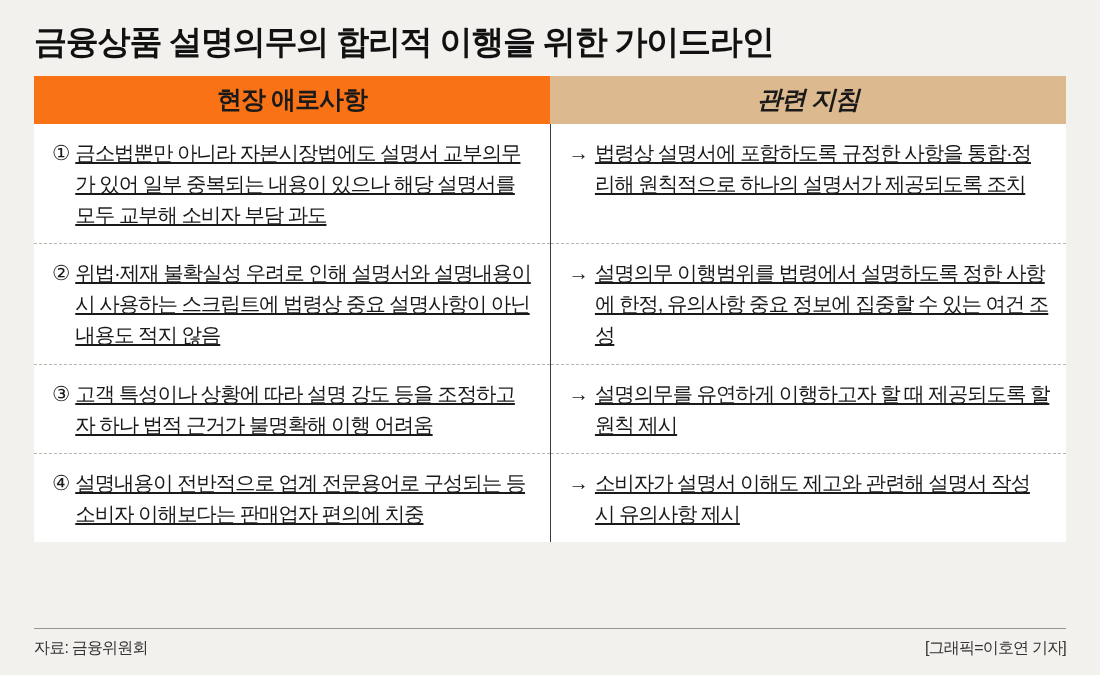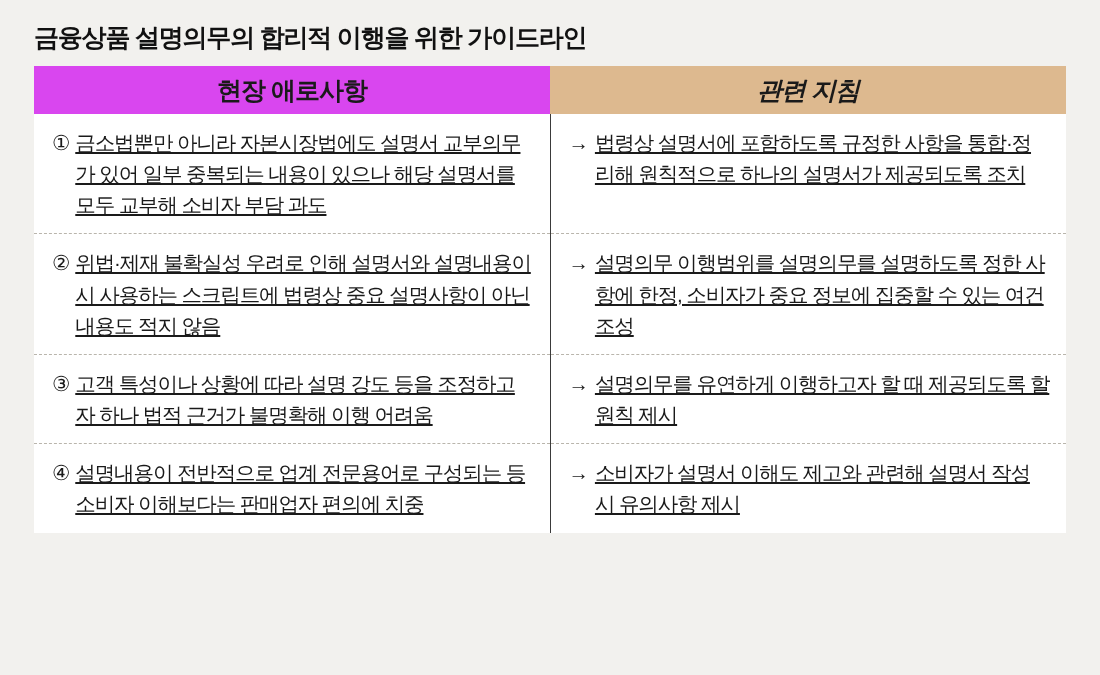--- a/index.html
+++ b/index.html
@@ -15,21 +15,21 @@
     overflow: hidden;
   }
   .page {
     position: relative;
     width: 1100px;
     height: 675px;
     box-sizing: border-box;
     padding: 22px 34px 0 34px;
   }
   .title {
-    font-size: 25px;
+    font-size: 33px;
     font-weight: bold;
     letter-spacing: -1.2px;
     color: #111111;
     line-height: 1.2;
     padding-bottom: 14px;
   }
   .table {
     width: 1032px;
     border-collapse: collapse;
     table-layout: fixed;
@@ -42,21 +42,21 @@
     height: 48px;
     font-size: 25px;
     font-weight: bold;
     letter-spacing: -1px;
     text-align: center;
     vertical-align: middle;
     color: #1a1a1a;
     padding: 0;
   }
   th.head-left {
-    background: #d946ef;
+    background: #f97316;
   }
   th.head-right {
     background: #ddb98f;
     font-style: italic;
   }
   td {
     vertical-align: top;
     padding: 13px 16px 13px 18px;
     font-size: 20.5px;
     letter-spacing: -1.1px;
@@ -143,21 +143,21 @@
       <tr class="row">
         <td class="cell-left">
           <div class="item">
             <span class="marker">②</span>
             <span class="text">위법·제재 불확실성 우려로 인해 설명서와 설명내용이 시 사용하는 스크립트에 법령상 중요 설명사항이 아닌 내용도 적지 않음</span>
           </div>
         </td>
         <td class="cell-right">
           <div class="item">
             <span class="marker arrow">→</span>
-            <span class="text">설명의무 이행범위를 설명의무를 설명하도록 정한 사항에 한정, 소비자가 중요 정보에 집중할 수 있는 여건 조성</span>
+            <span class="text">설명의무 이행범위를 법령에서 설명하도록 정한 사항에 한정, 유의사항 중요 정보에 집중할 수 있는 여건 조성</span>
           </div>
         </td>
       </tr>
       <tr class="row">
         <td class="cell-left">
           <div class="item">
             <span class="marker">③</span>
             <span class="text">고객 특성이나 상황에 따라 설명 강도 등을 조정하고자 하나 법적 근거가 불명확해 이행 어려움</span>
           </div>
         </td>
@@ -178,14 +178,18 @@
         <td class="cell-right">
           <div class="item">
             <span class="marker arrow">→</span>
             <span class="text">소비자가 설명서 이해도 제고와 관련해 설명서 작성 시 유의사항 제시</span>
           </div>
         </td>
       </tr>
     </tbody>
   </table>
 
+  <div class="footer">
+    <span class="source">자료: 금융위원회</span>
+    <span class="credit">[그래픽=이호연 기자]</span>
+  </div>
 
 </div>
 
 </body></html>

